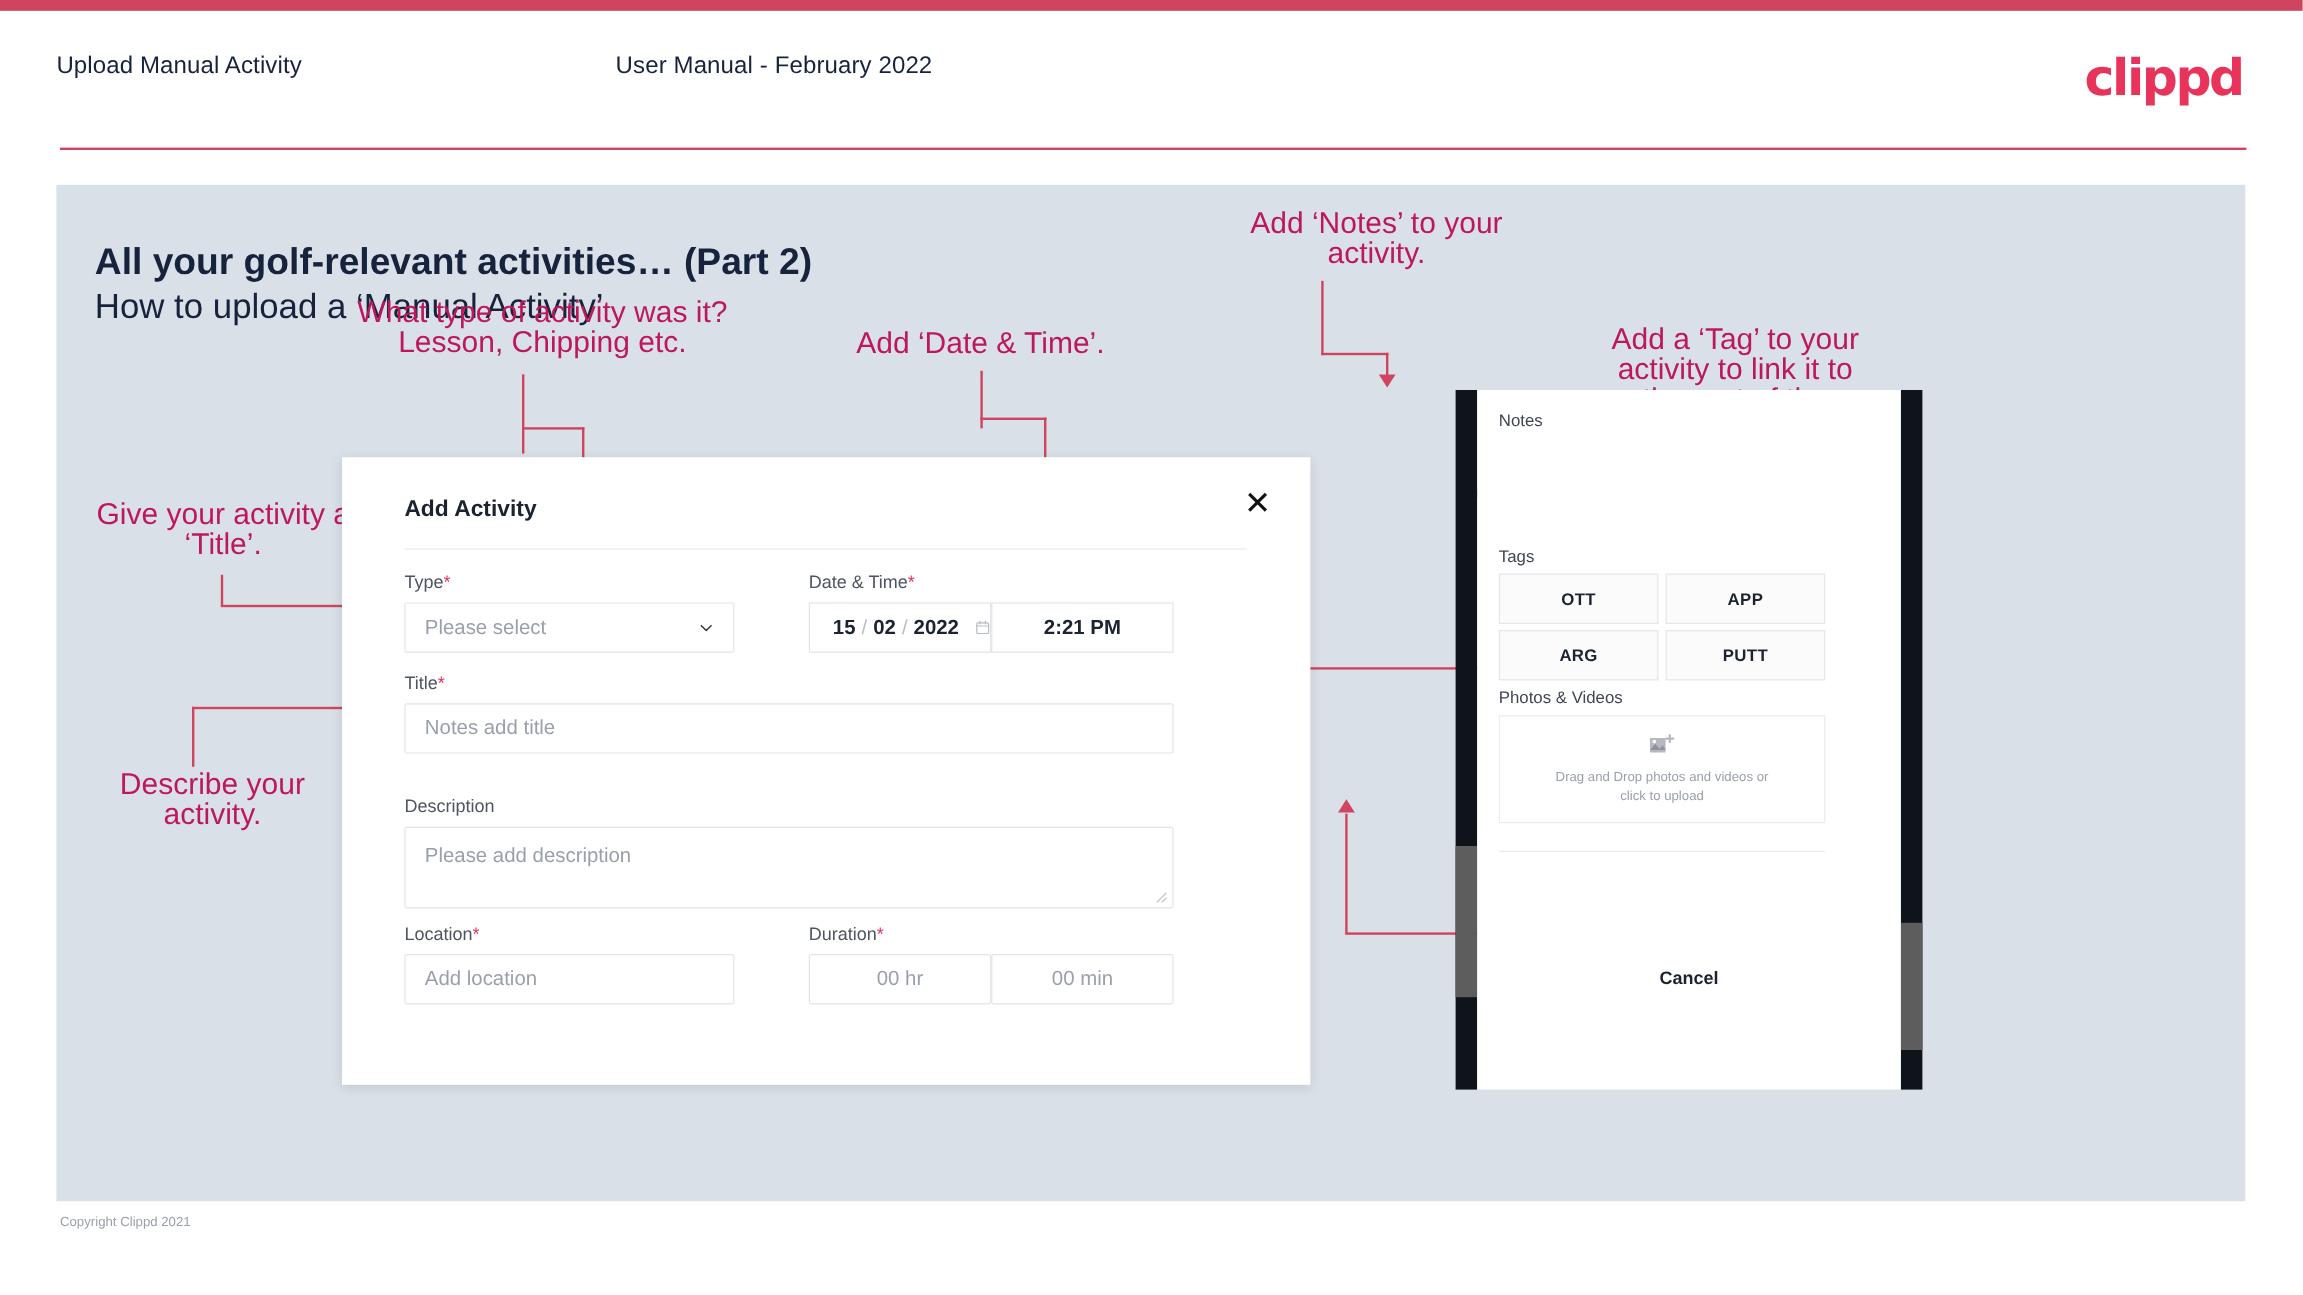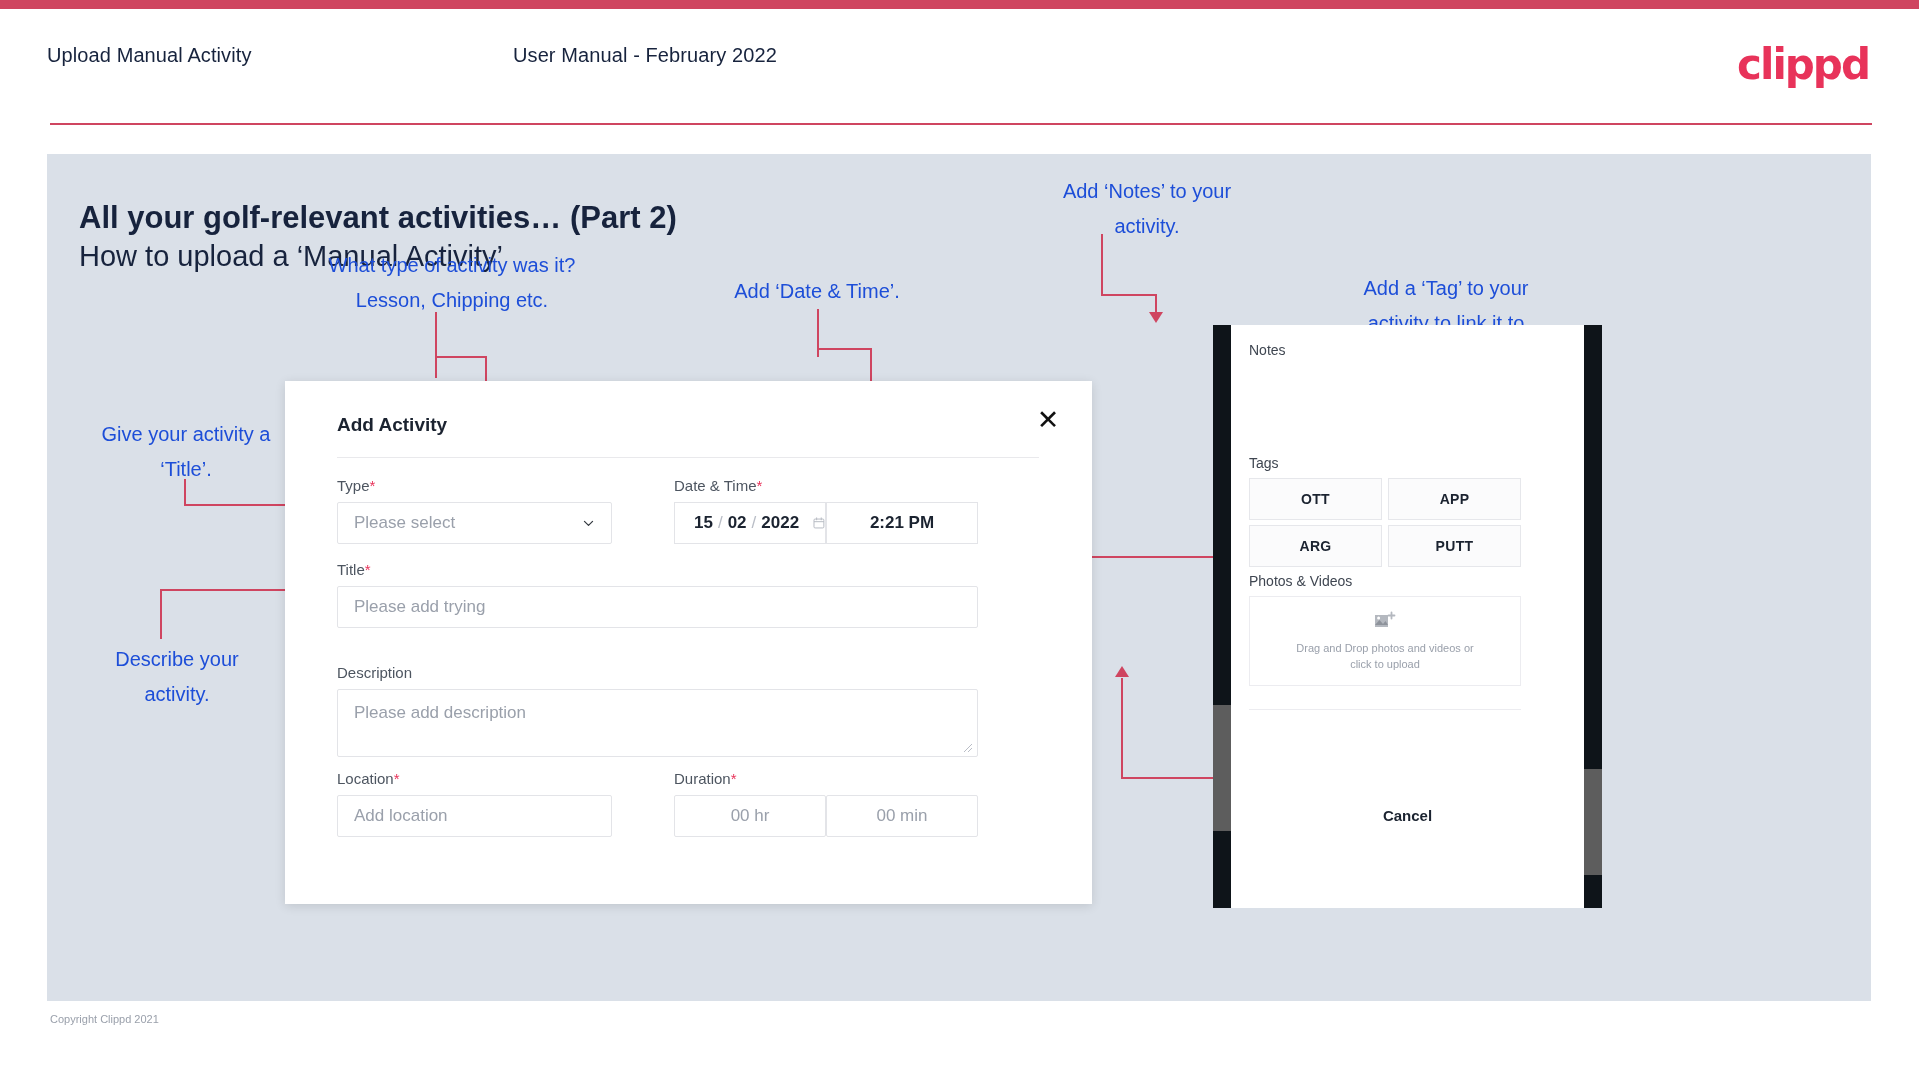--- a/index.html
+++ b/index.html
@@ -49,23 +49,23 @@
     font-size: 31px; font-weight: 700; color: #17233d; white-space: nowrap;
   }
   .slide-subtitle {
     position: absolute; left: 32px; top: 86px;
     font-size: 29px; font-weight: 400; color: #17233d; white-space: nowrap;
   }
 
   
   .anno {
     position: absolute;
-    color: #1d4ed8;
-    font-size: 20px;
-    line-height: 35px;
+    color: #be185d;
+    font-size: 25px;
+    line-height: 25px;
     white-space: pre-line;
   }
   .anno.c { text-align: center; }
 
   
   .ln { position: absolute; background: #cf4560; }
   .ln-h { height: 2px; }
   .ln-v { width: 2px; }
   .arrow { position: absolute; width: 0; height: 0; }
   .arrow-down { border-left: 7px solid transparent; border-right: 7px solid transparent; border-top: 11px solid #cf4560; }
@@ -306,21 +306,21 @@
       </svg>
     </div>
     <div class="datebox" style="left:541px; top:121px; width:152px; height:42px; justify-content:center;">
       <span class="date-seg">2:21 PM</span>
     </div>
 
     <div class="fld-label" style="left:52px; top:180px;">
       <span>Title</span><span class="req">*</span>
     </div>
     <div class="input" style="left:52px; top:205px; width:641px; height:42px;">
-      <span>Please add trying</span>
+      <span>Notes add title</span>
     </div>
 
     <div class="fld-label" style="left:52px; top:283px;">
       <span>Description</span>
     </div>
     <div class="textarea" style="left:52px; top:308px; width:641px; height:68px;">
       <span>Please add description</span>
       <svg class="resize-grip" viewBox="0 0 10 10">
         <line x1="9" y1="1" x2="1" y2="9" stroke="#b9bdc6" stroke-width="1"></line>
         <line x1="9" y1="5" x2="5" y2="9" stroke="#b9bdc6" stroke-width="1"></line>

